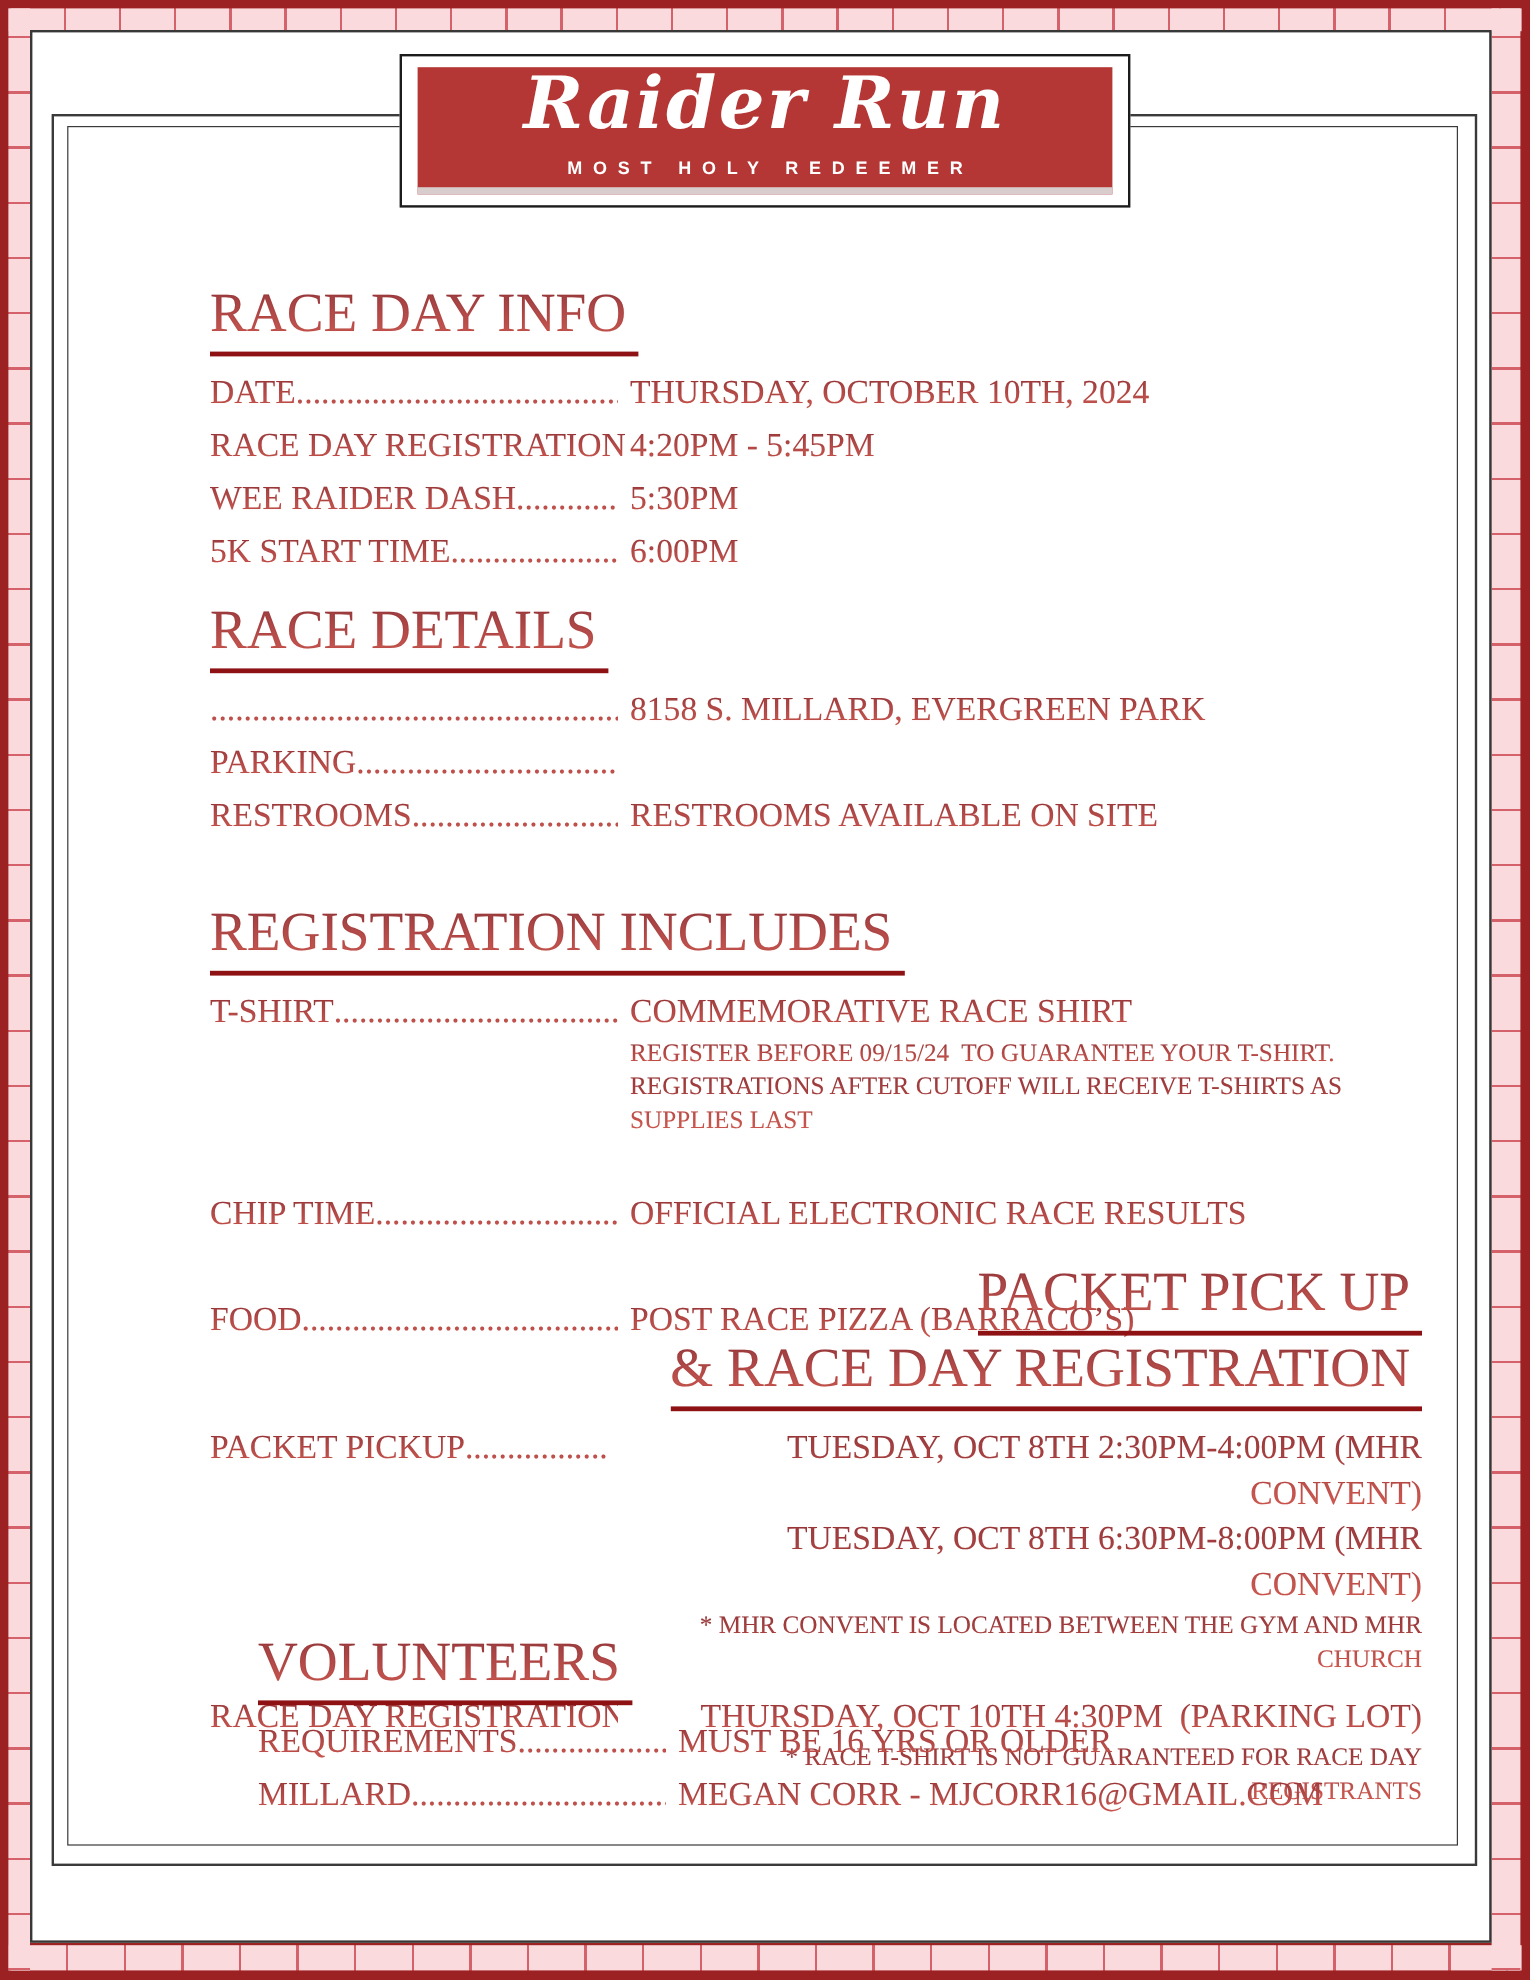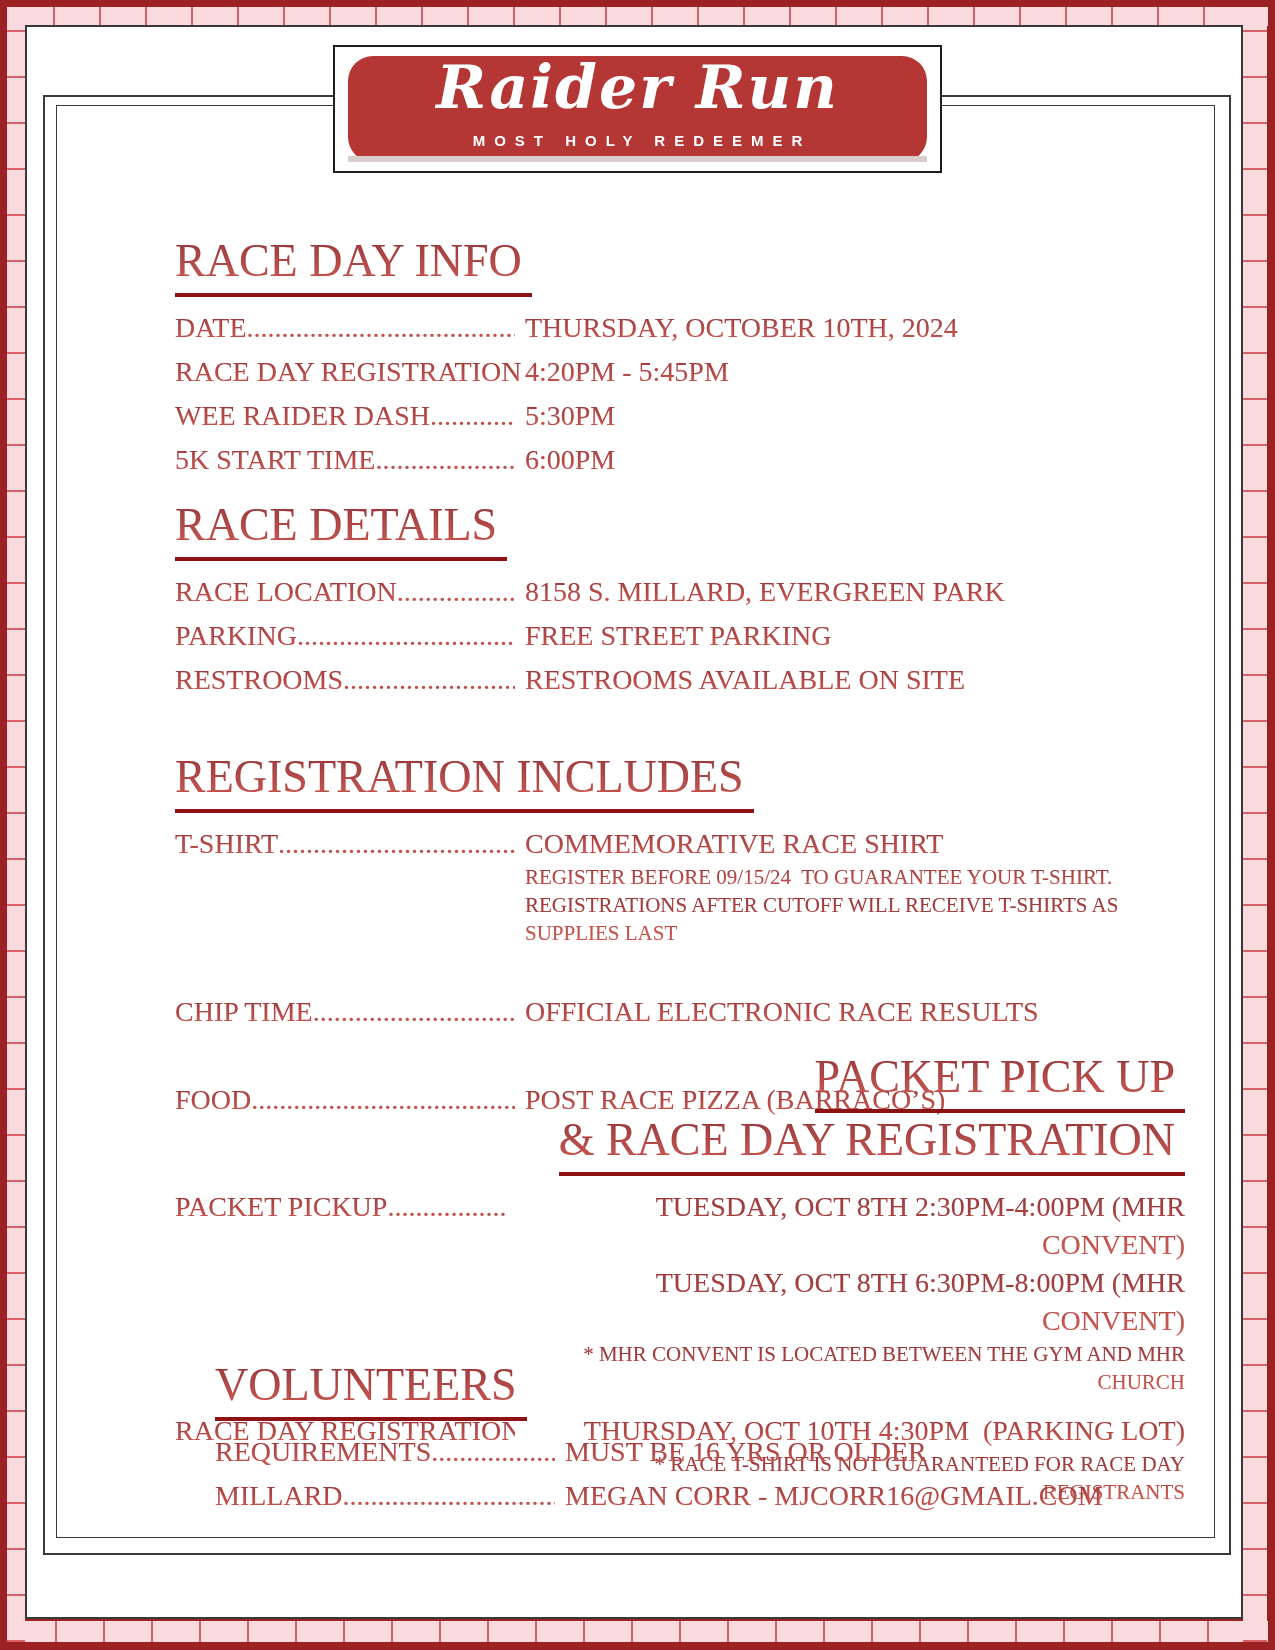--- a/index.html
+++ b/index.html
@@ -26,21 +26,21 @@
 
   
   .frame-outer { position:absolute; left:43px; top:95px; width:1184px; height:1456px;
     border:2px solid #3a3a3a; }
   .frame-inner { position:absolute; left:56px; top:105px; width:1157px; height:1431px;
     border:1.5px solid #3a3a3a; }
 
   
   .logo-box { position:absolute; left:333px; top:45px; width:609px; height:128px;
     background:#ffffff; border:2.5px solid #1c1c1c; box-sizing:border-box; z-index:5; }
-  .logo-red { position:absolute; left:13px; right:13px; top:9px; bottom:9px; background:#b43735;border-radius:25px; }
+  .logo-red { position:absolute; left:13px; right:13px; top:9px; bottom:9px; background:#b43735; }
   .logo-strip { position:absolute; left:0; right:0; bottom:0; height:6px; background:#d9cccc; }
   .logo-title {
     position:absolute; top:-4px; width:100%; text-align:center; color:#ffffff;
     font-family:"DejaVu Serif",serif; font-style:italic; font-weight:bold;
     font-size:60px; letter-spacing:2px;
   }
   .logo-subtitle {
     position:absolute; bottom:13px; width:100%; text-align:center; color:#ffffff;
     font-family:"Liberation Sans","DejaVu Sans",sans-serif; font-weight:bold;
     font-size:15px; letter-spacing:9px; text-indent:9px;
@@ -126,31 +126,29 @@
         <span class="leader ink">..........................................................................................</span>
       </span>
     <span class="value ink">6:00PM</span>
   </div>
 </div>
 
 <div class="section" id="s2">
   <h2 class="heading"><span class="u ink">RACE DETAILS</span></h2>
   <div class="row">
     <span class="labelcol">
-        <span class="label ink">RACE LOCATION</span>
         <span class="leader ink">..........................................................................................</span>
       </span>
     <span class="value ink">8158 S. MILLARD, EVERGREEN PARK</span>
   </div>
   <div class="row">
     <span class="labelcol">
         <span class="label ink">PARKING</span>
         <span class="leader ink">..........................................................................................</span>
       </span>
-    <span class="value ink">FREE STREET PARKING</span>
   </div>
   <div class="row">
     <span class="labelcol">
         <span class="label ink">RESTROOMS</span>
         <span class="leader ink">..........................................................................................</span>
       </span>
     <span class="value ink">RESTROOMS AVAILABLE ON SITE</span>
   </div>
 </div>
 

